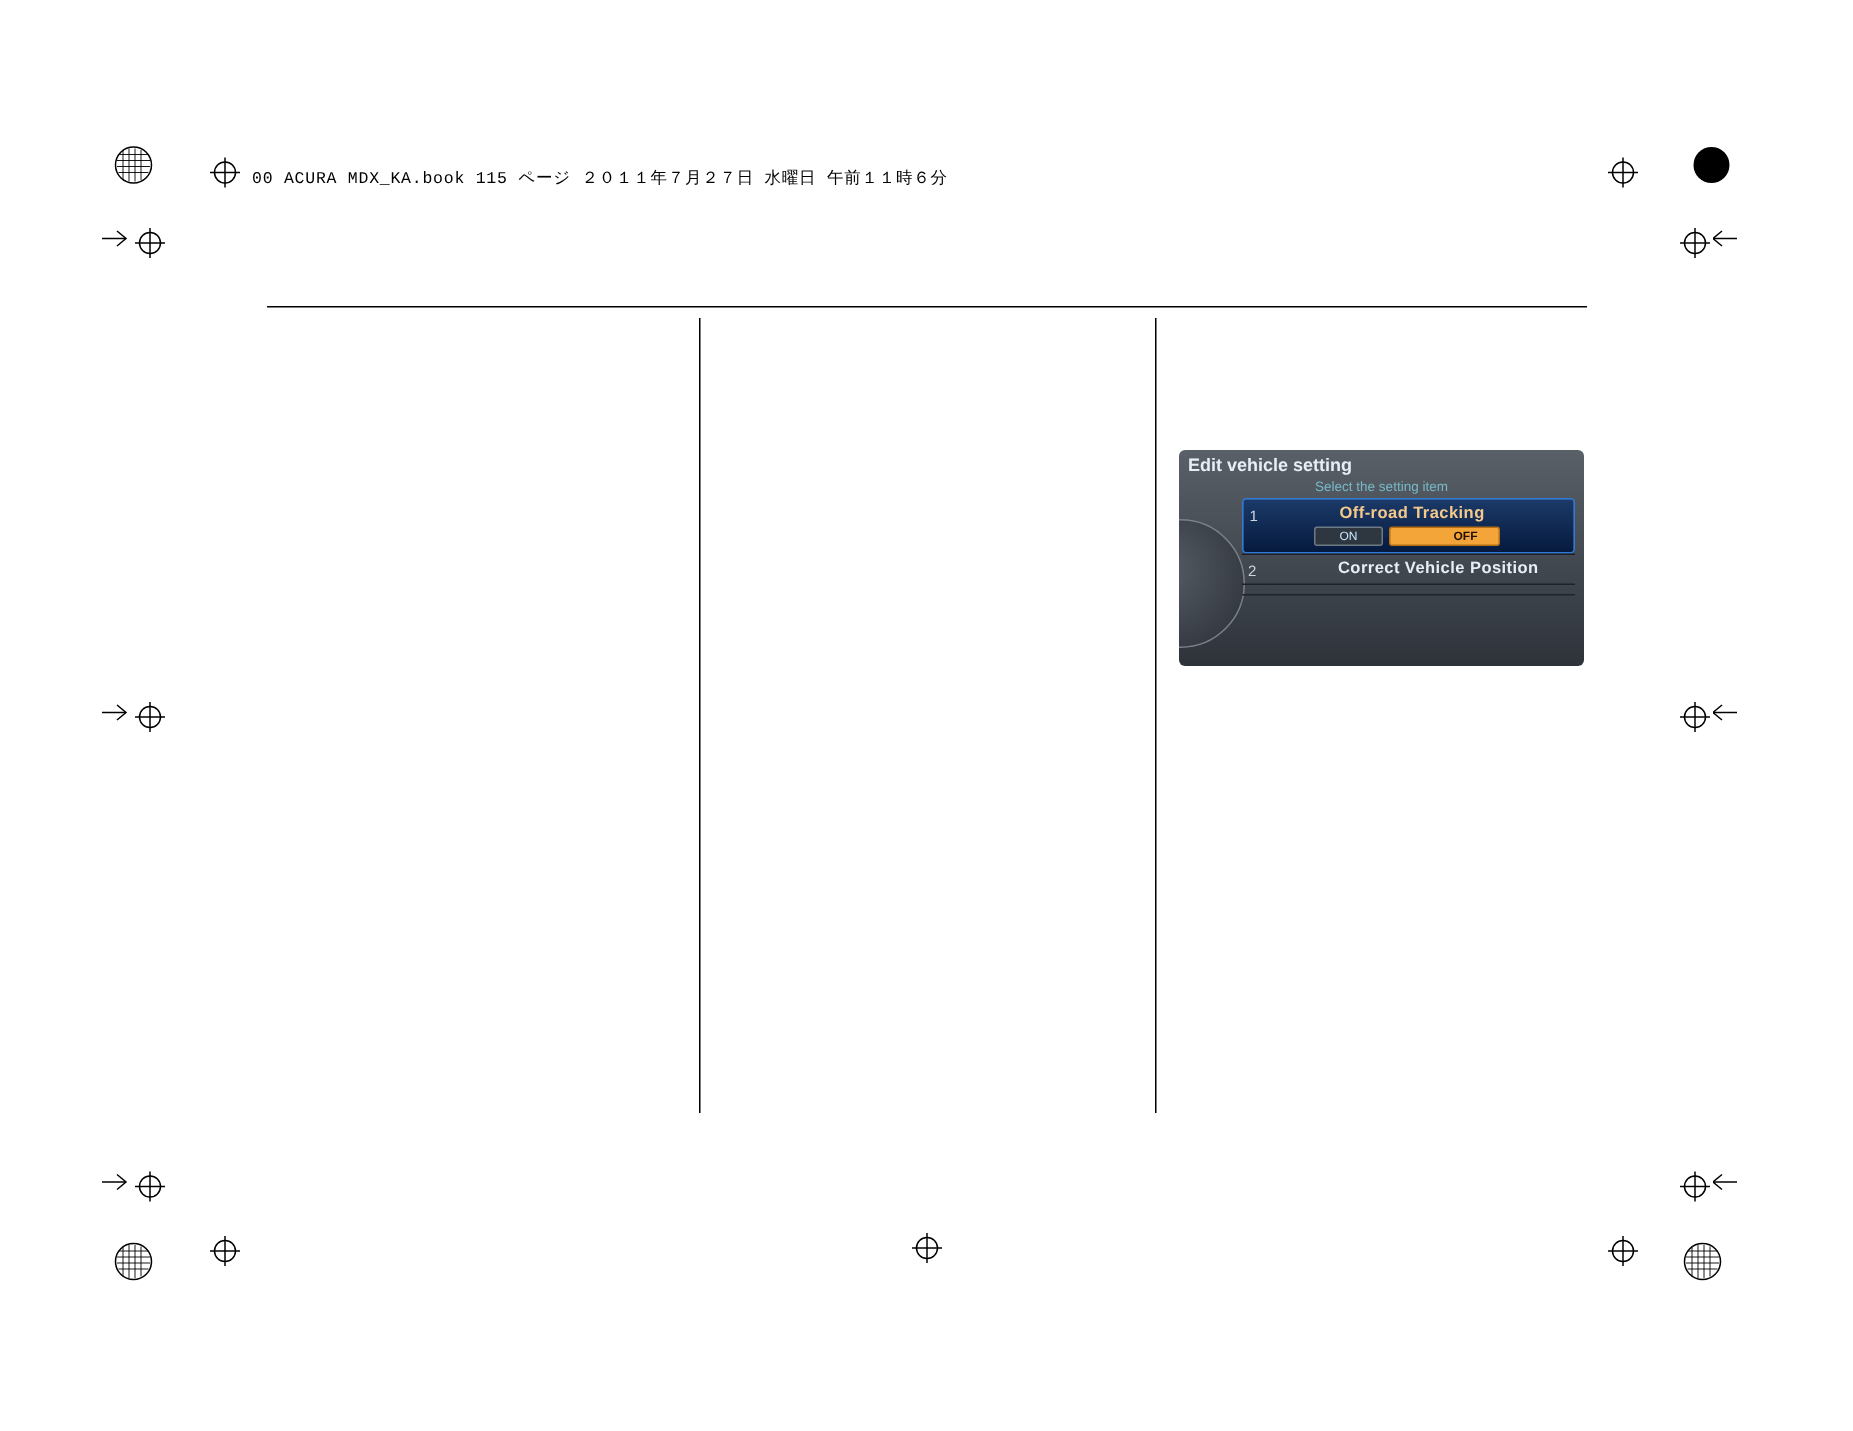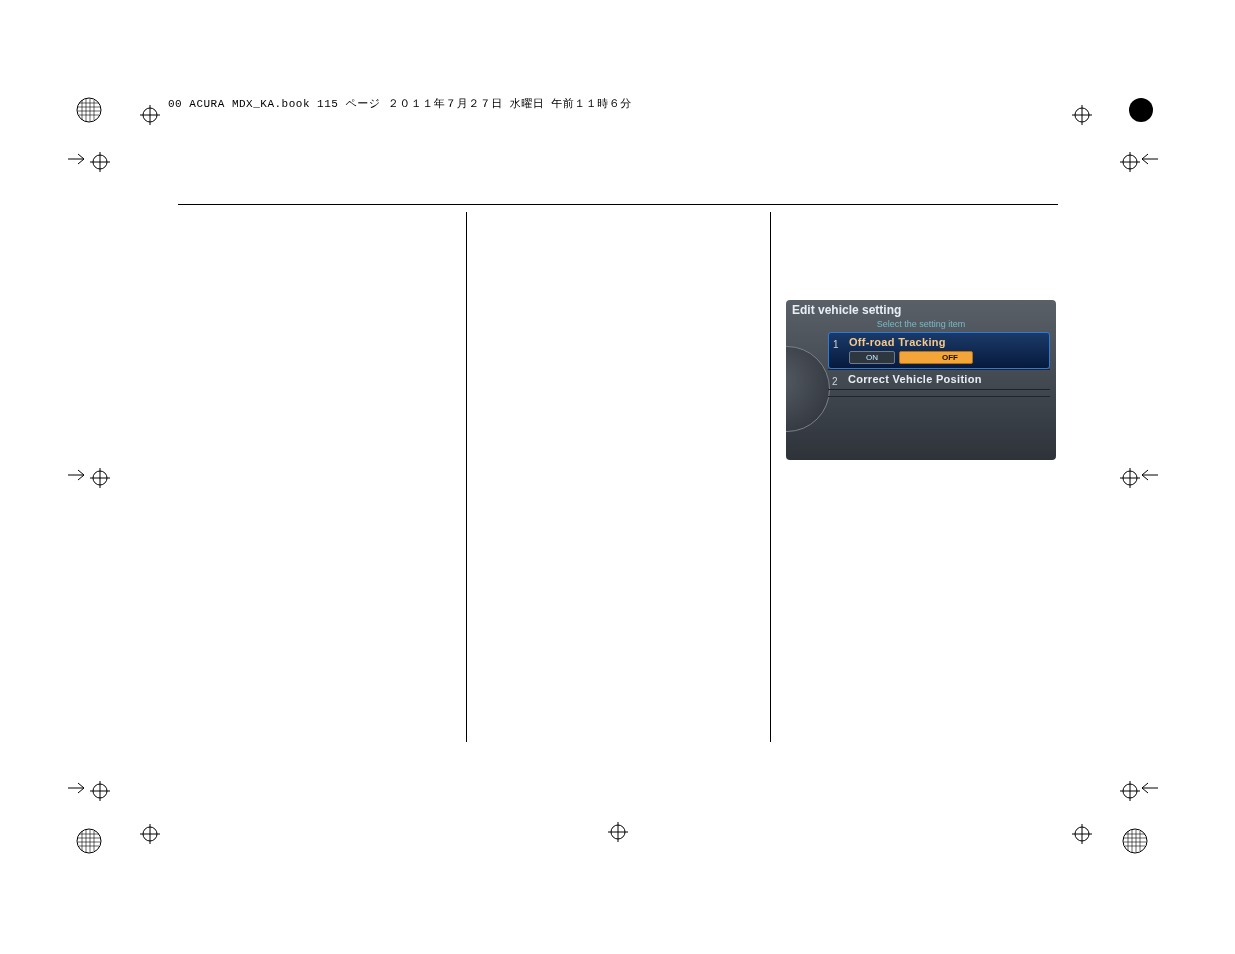--- a/index.html
+++ b/index.html
@@ -52,21 +52,21 @@
   
   .br-cross-a  { left: 1120px; top: 781px; }
   .br-arrow    { left: 1142px; top: 781px; }
   .br-cross-b  { left: 1072px; top: 824px; }
   .br-hashball { left: 1122px; top: 828px; }
 
   
   .running-head {
     position: absolute;
     left: 168px;
-    top: 96px;
+    top: 111px;
     font-size: 11px;
     letter-spacing: 0.5px;
     white-space: nowrap;
   }
 
   
   .top-rule {
     position: absolute;
     left: 178px;
     top: 204px;
@@ -87,21 +87,21 @@
     height: 530px;
     border-left: 1px solid #000;
   }
 
   
   .device {
     position: absolute;
     left: 786px;
     top: 300px;
     width: 270px;
-    height: 160px;
+    height: 144px;
     background: linear-gradient(180deg,#5a6068 0%,#3f454d 60%,#2e333a 100%);
     border-radius: 4px;
     overflow: hidden;
     font-family: "Segoe UI", Arial, sans-serif;
   }
   .device .title {
     padding: 3px 6px 2px;
     font-weight: bold;
     font-size: 12px;
     color: #e8eef4;
@@ -145,38 +145,39 @@
   .device .row.selected {
     background: linear-gradient(180deg,#1b3a68 0%,#061a3e 100%);
     border: 1px solid #2c7adb;
     border-radius: 3px;
   }
   .device .row .label {
     font-size: 11px;
     font-weight: bold;
     color: #e8eef4;
     letter-spacing: .3px;
+    margin-left: 44px;
   }
   .device .row.selected .label { color: #f5c98b; }
   .device .toggle {
     display: flex;
     gap: 4px;
     margin-top: 3px;
   }
   .device .toggle span {
     flex: 0 0 44px;
     text-align: center;
     font-size: 8px;
     line-height: 11px;
     border: 1px solid #6e7a86;
     background: #2e3640;
     color: #cfd6dc;
     border-radius: 2px;
   }
-  .device .toggle .on { color:#c9e7ff; }
+  .device .toggle .on { color:#c9e7ff;margin-left:27px; }
   .device .toggle .active {
     background: #f3a53a;
     border-color: #b36f12;
     color: #201000;
     font-weight: bold;
     padding-left: 28px;
   }
   .device .hr {
     position: absolute;
     left: 42px; right: 6px;

